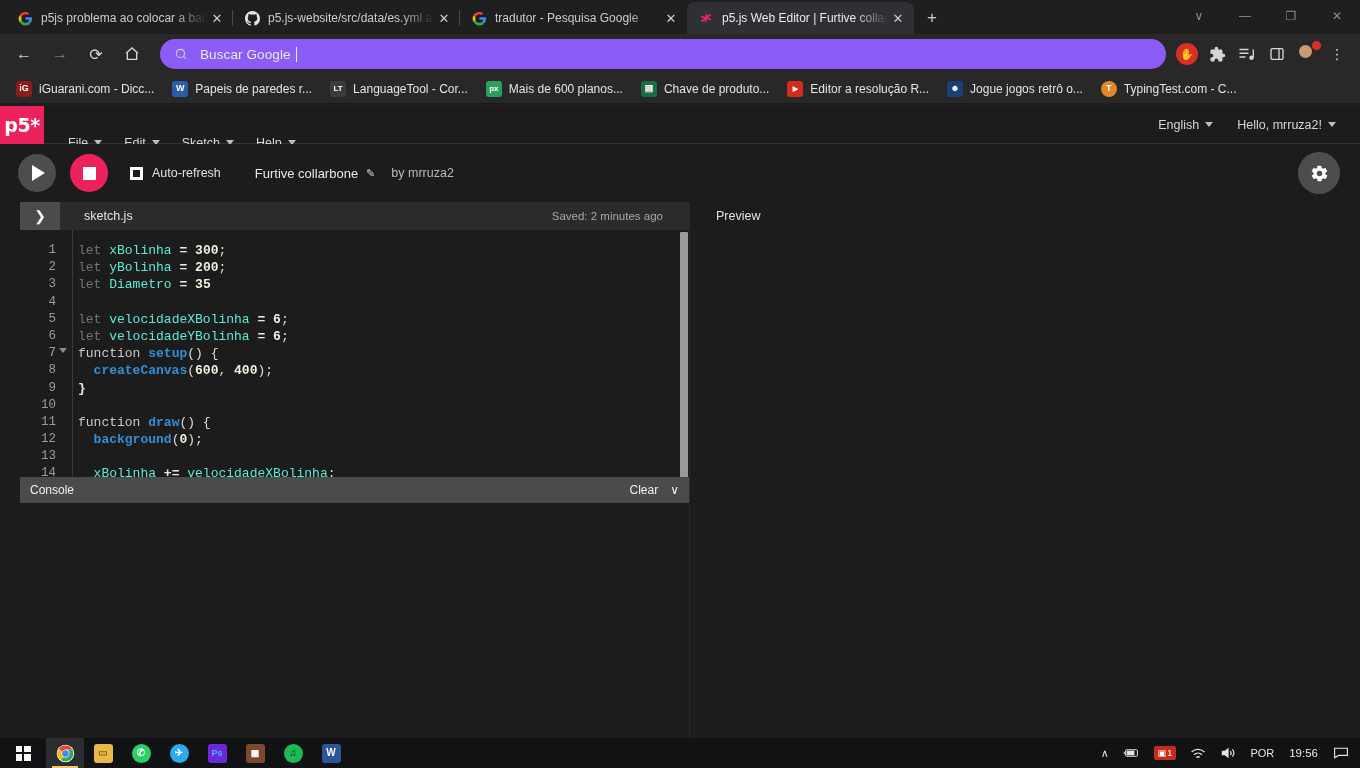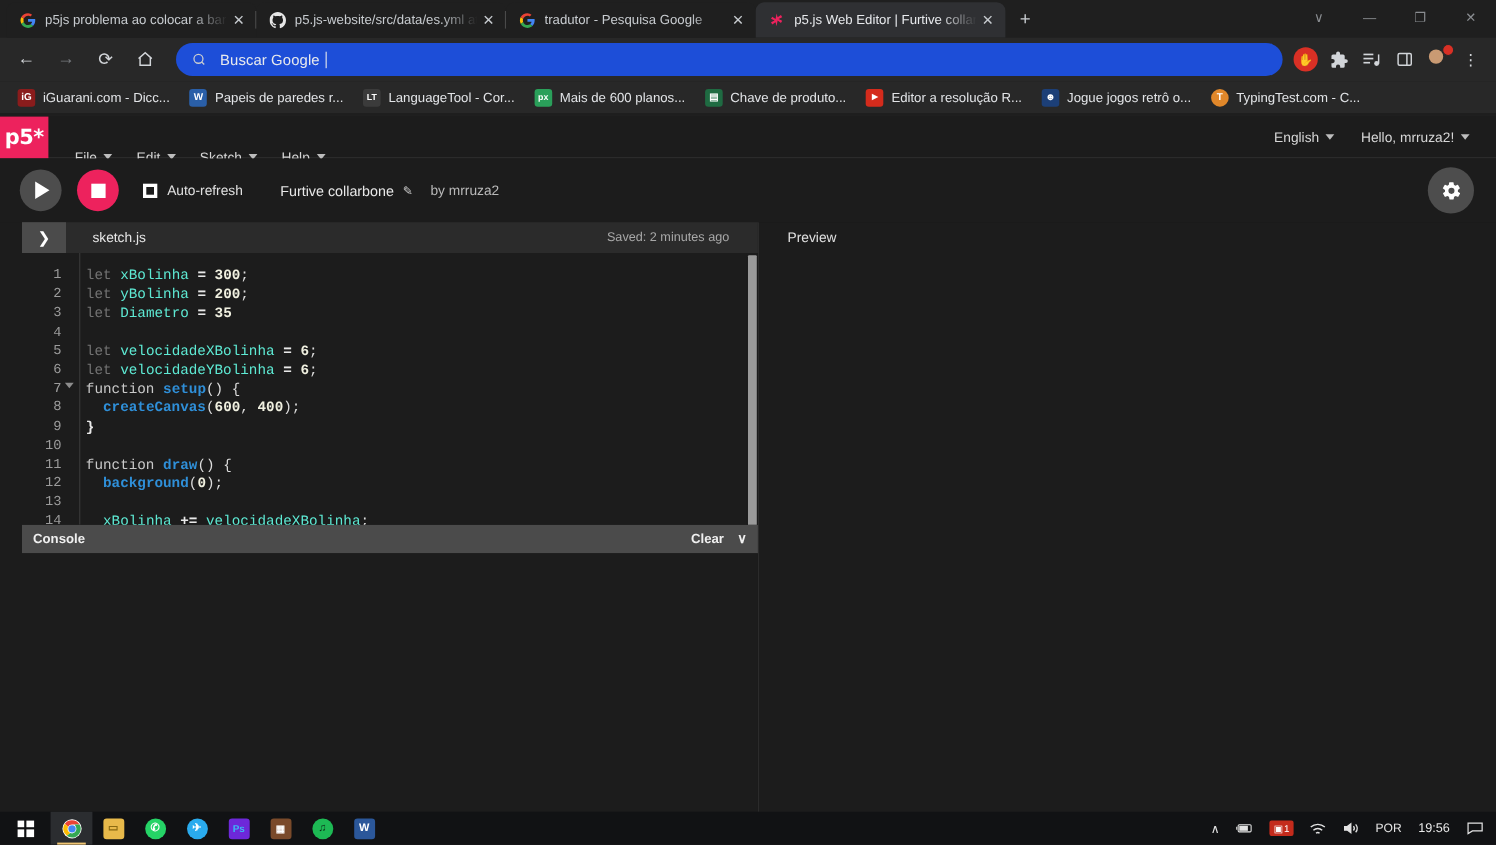--- a/index.html
+++ b/index.html
@@ -69,21 +69,21 @@
     height: 40px; background: #282828; display: flex; align-items: center;
     padding: 0 8px; gap: 0;
   }
   .navbtn {
     width: 32px; height: 32px; border-radius: 50%; display: flex;
     align-items: center; justify-content: center; color: #d2d5d9;
     font-size: 16px; flex-shrink: 0; margin-right: 4px;
   }
   .navbtn.fwd { color: #76797d; }
   .omnibox {
-    flex: 1; height: 30px; background: #1d4ed8; border-radius: 16px;
+    flex: 1; height: 30px; background: #8b5cf6; border-radius: 16px;
     display: flex; align-items: center; padding: 0 14px; margin: 0 6px 0 8px;
     color: #e8eaed; font-size: 13.5px; gap: 12px;
   }
   .omni-search-icon { color:#c8ccd0; display:flex; align-items:center; }
   .omni-text { letter-spacing: .1px; }
   .caret {
     display: inline-block; width: 1px; height: 15px; background: #e8eaed;
     margin-left: 5px; vertical-align: -3px;
   }
   .toolicon {
@@ -243,21 +243,21 @@
   .t-var   { color: #5eead4; }
   .t-num   { color: #f0f0e0; font-weight: bold; }
   .t-fn    { color: #2f8fd8; font-weight: bold; }
   .t-fnkw  { color: #c9c9c9; }
   .t-punct { color: #dcdcdc; }
   .t-op    { color: #e8e8e8; font-weight: bold; }
   .t-plain { color: #d0d0d0; }
 
   .console-bar {
     height: 26px; background: #4b4b4b; display: flex; align-items: center;
-    padding: 0 10px; color: #f0f0f0; font-size: 12px; font-weight: bold;
+    padding: 0 10px; color: #f0f0f0; font-size: 12px;
   }
   .console-right { margin-left: auto; display: flex; align-items: center; gap: 12px; }
   .console-body { flex: 1; background: #1c1c1c; }
 
   .preview-col { flex: 1; background: #1c1c1c; }
   .preview-label {
     height: 28px; display: flex; align-items: center; padding-left: 26px;
     color: #e0e0e0; font-size: 12.5px;
   }
   .preview-canvas { height: 100%; background: #1c1c1c; }

